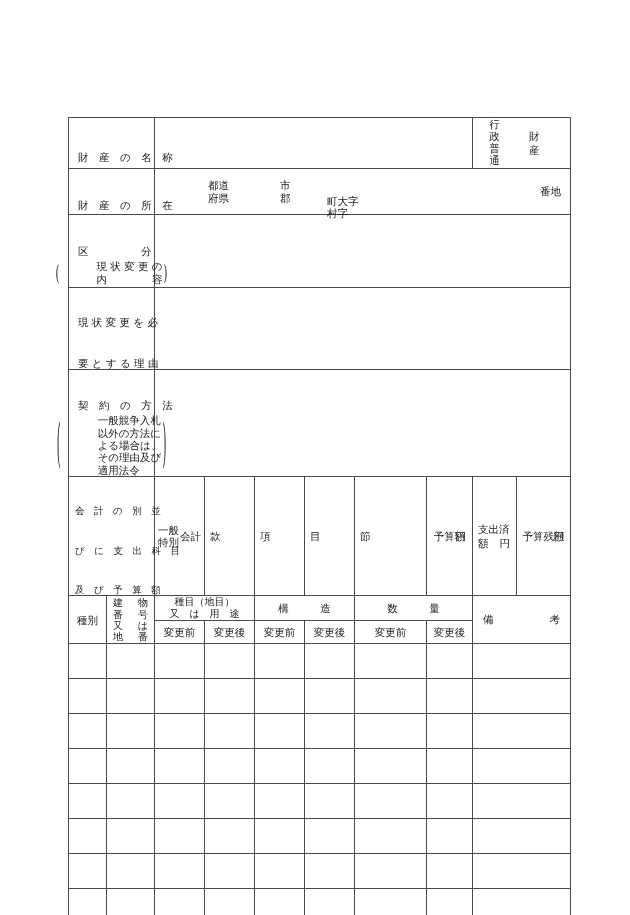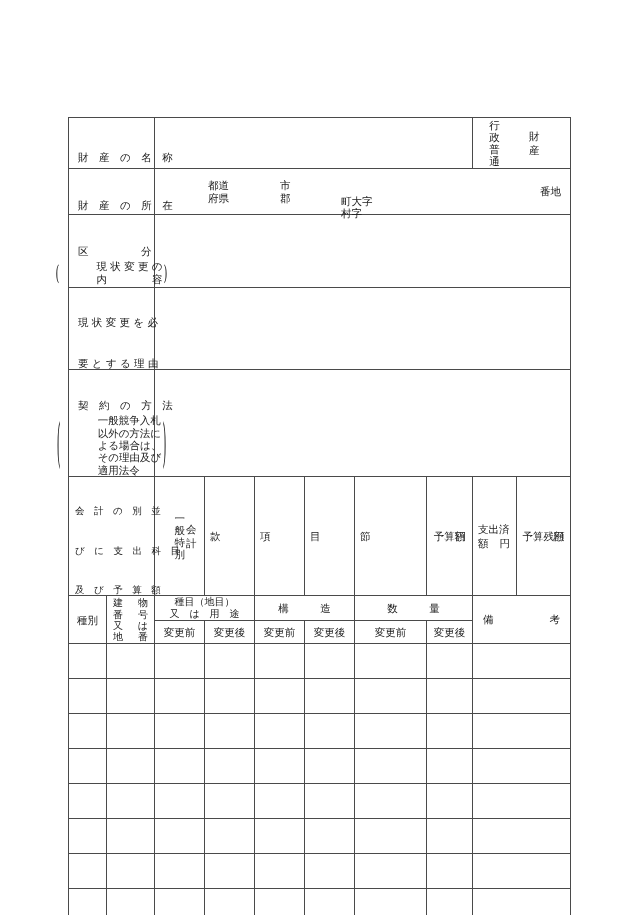--- a/index.html
+++ b/index.html
@@ -125,43 +125,43 @@
   
   .loc-row {
     position: relative;
     height: 100%;
     display: flex;
     align-items: center;
     font-size: 10.5px;
   }
   .loc-a { position: absolute; left: 53px; }
   .loc-b { position: absolute; left: 125px; }
-  .loc-c { position: absolute; left: 186px; margin-top: 31px; }
+  .loc-c { position: absolute; left: 172px; margin-top: 31px; }
   .loc-d { position: absolute; right: 9px; }
 
   
   .zaisan {
     display: flex;
     align-items: center;
     justify-content: center;
     gap: 7px;
   }
   .zaisan .two { line-height: 1.15; text-align: center; }
-  .zaisan .two span { display: block; letter-spacing: 5px; padding-left: 5px; }
+  .zaisan .two span { display: block; letter-spacing: 5px; padding-left: 5px; font-family: Liberation Serif, serif; }
   .zaisan .tail { letter-spacing: 6px; padding-left: 6px; }
 
   
   .kaikei {
     display: flex;
     align-items: center;
     justify-content: center;
     gap: 1px;
     font-size: 10.5px;
   }
-  .kaikei .two { line-height: 1.15; text-align: right; margin-left: 12px; }
+  .kaikei .two { line-height: 1.15; text-align: center; }
   .kaikei .two span { display: block; }
 
   
   .money {
     position: relative;
     height: 100%;
     box-sizing: border-box;
     padding: 3px 5px 3px 5px;
   }
   .money .ttl { display: block; text-align: center; white-space: nowrap; }

